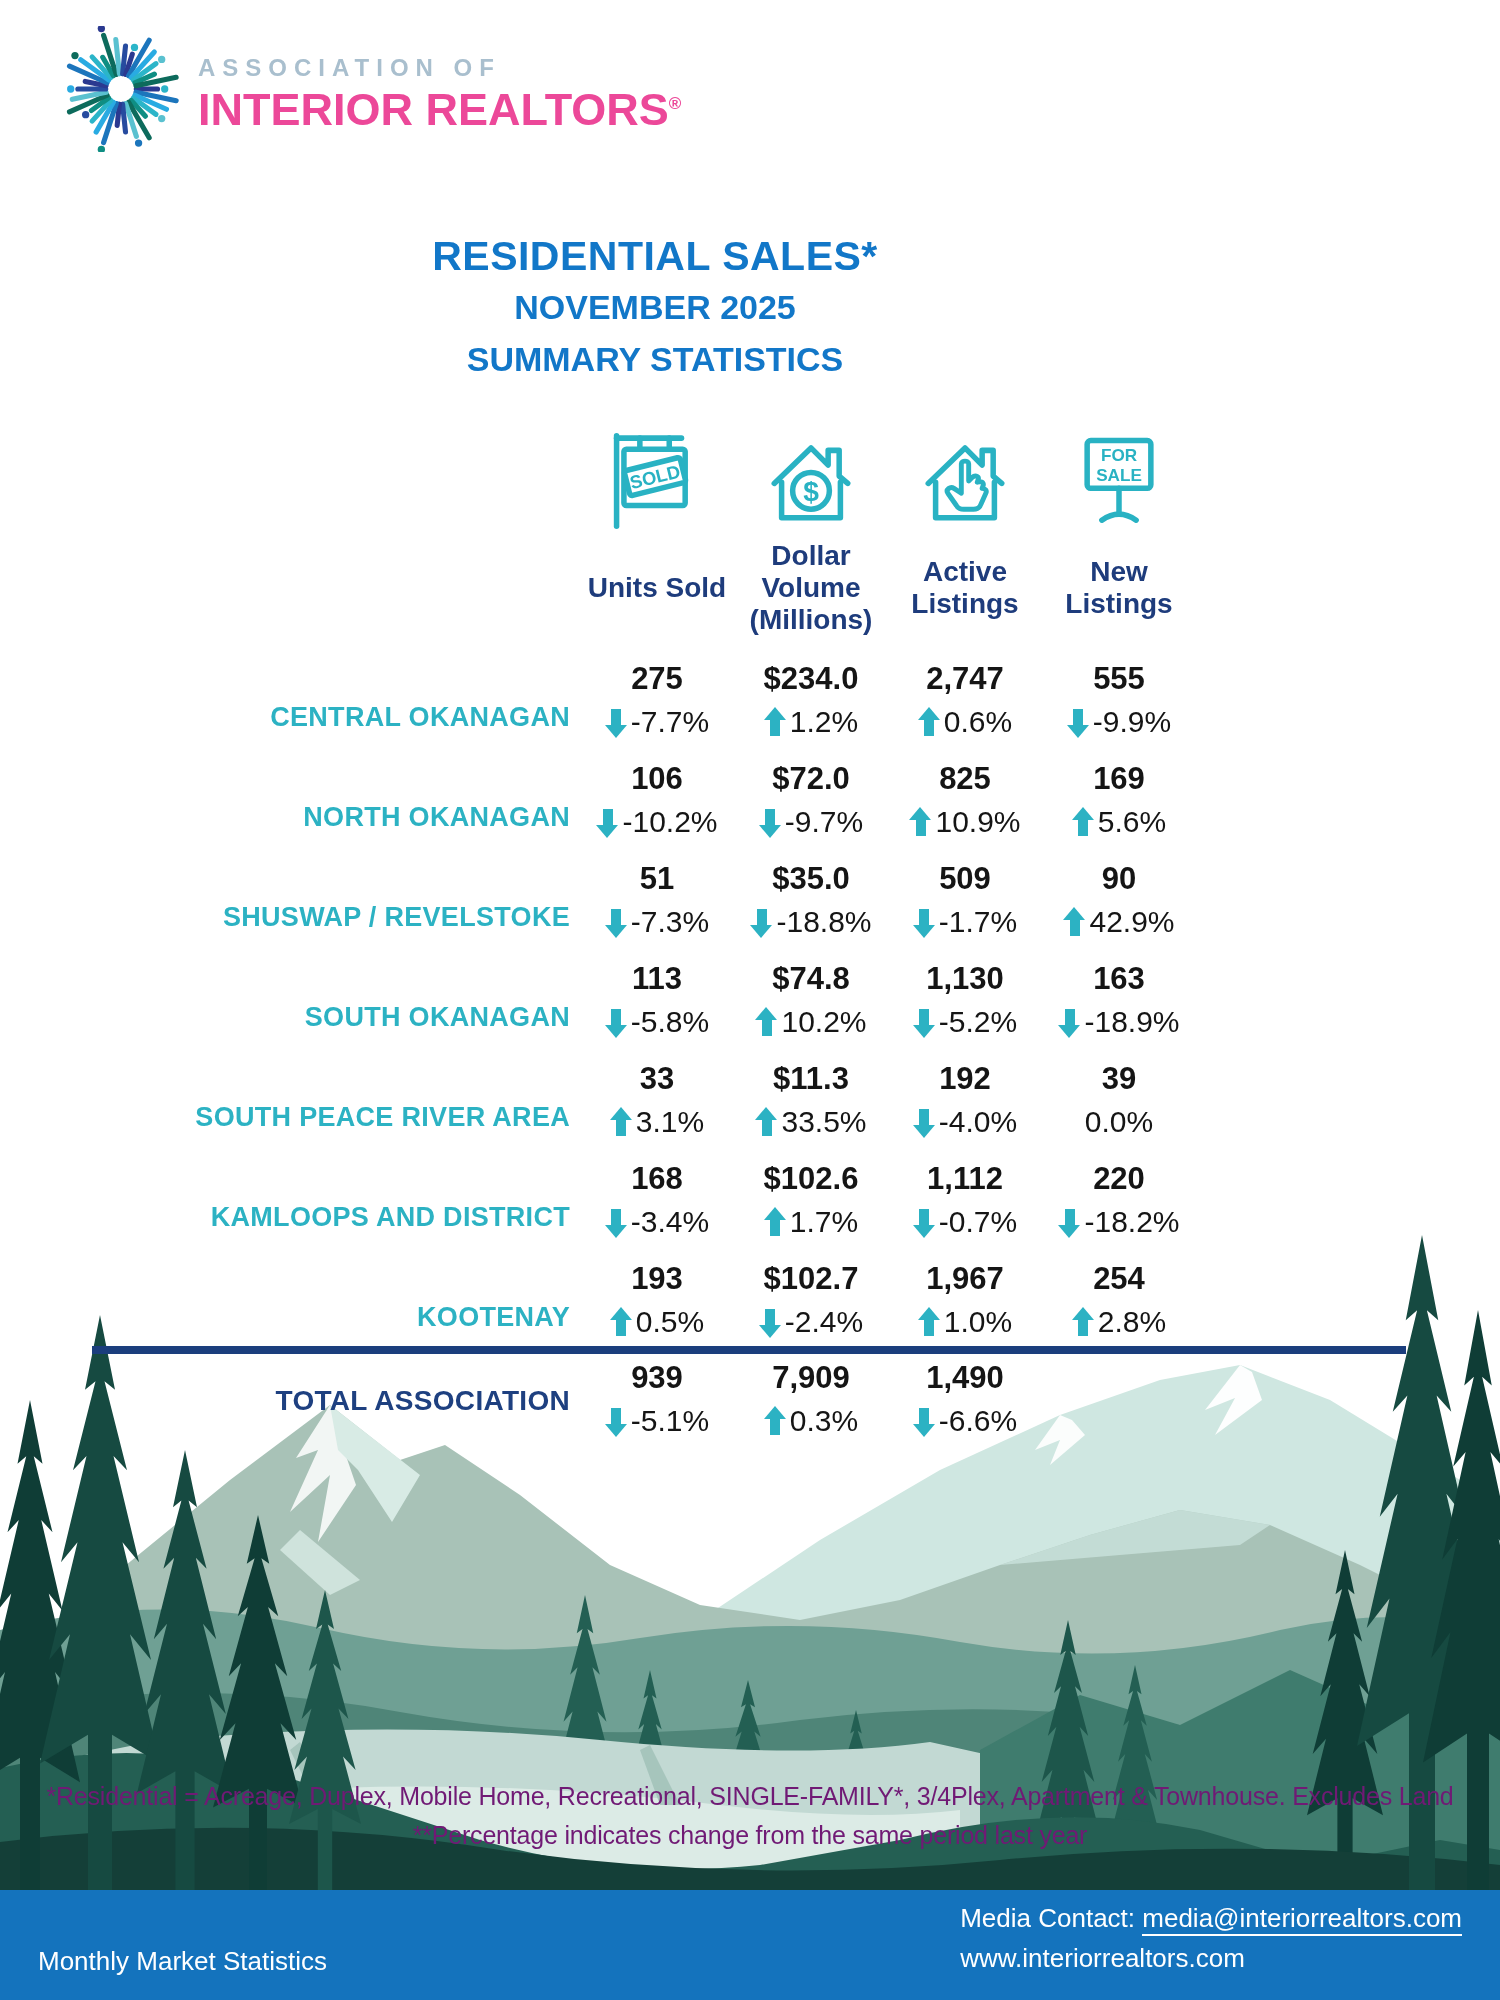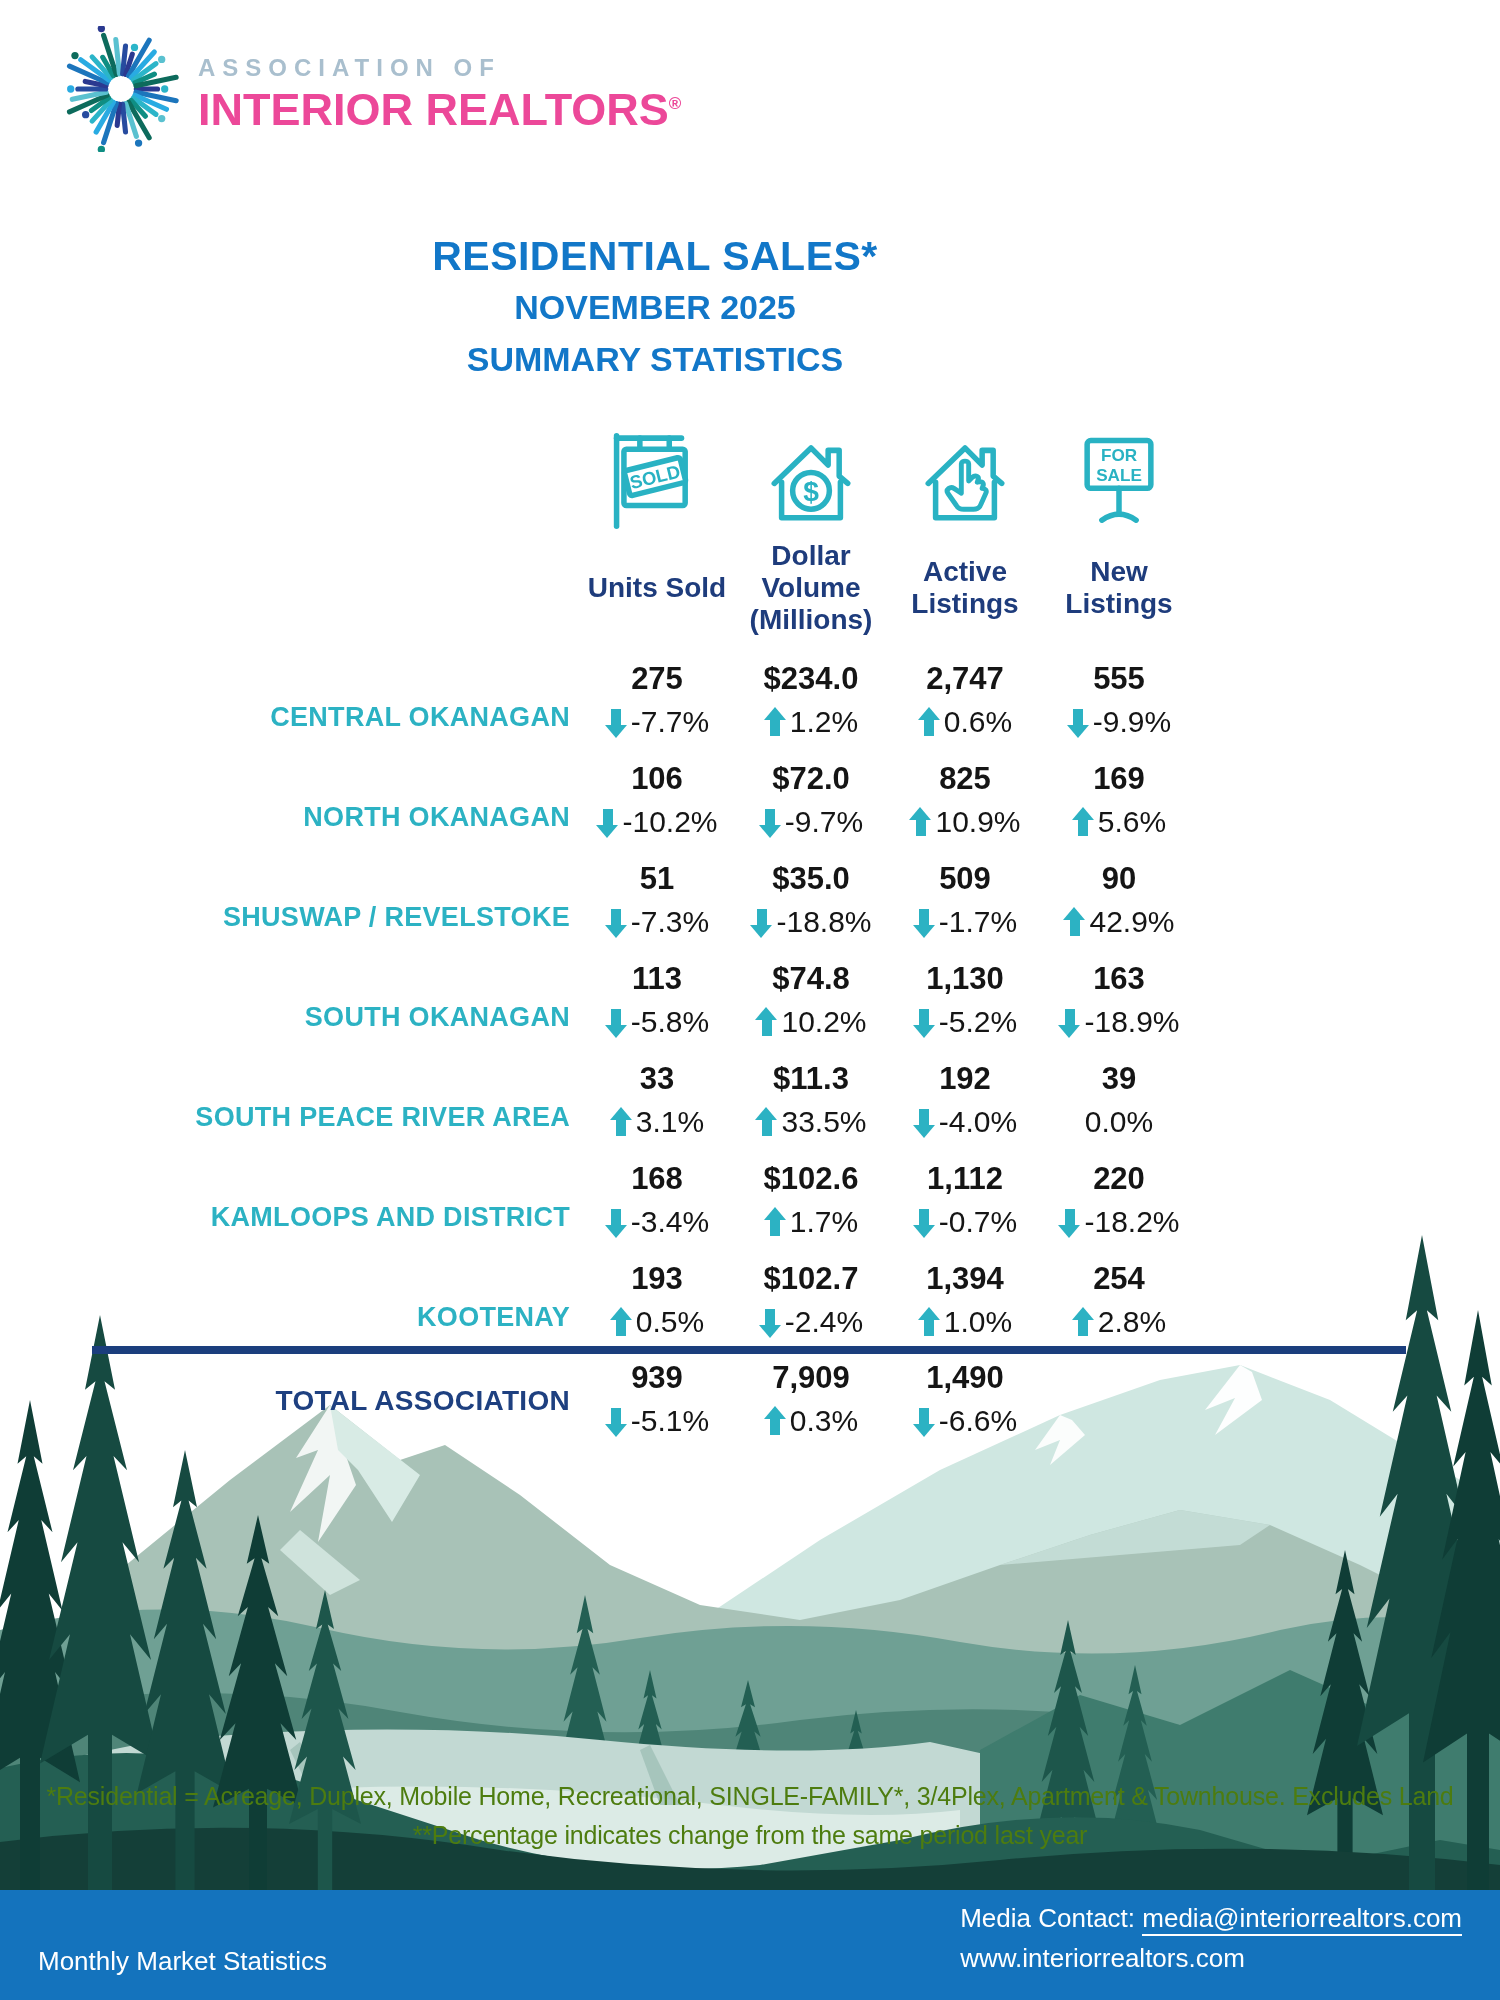--- a/index.html
+++ b/index.html
@@ -41,21 +41,21 @@
   .arrow.up::before{content:"";position:absolute;top:0;left:0;
      border-left:11.5px solid transparent;border-right:11.5px solid transparent;border-bottom:13px solid var(--teal);}
   .arrow.up::after{content:"";position:absolute;top:12px;left:6.5px;width:10px;height:17px;background:var(--teal);}
   .arrow.down::before{content:"";position:absolute;bottom:0;left:0;
      border-left:11.5px solid transparent;border-right:11.5px solid transparent;border-top:13px solid var(--teal);}
   .arrow.down::after{content:"";position:absolute;top:2px;left:6.5px;width:10px;height:17px;background:var(--teal);}
   .divider{position:absolute;left:92px;top:1346px;width:1314px;height:8px;background:#1b3e7d;z-index:4;}
   
   .landscape{position:absolute;left:0;top:1150px;width:1500px;height:740px;z-index:1;pointer-events:none;}
   
-  .fn{position:absolute;left:0;width:1500px;text-align:center;color:#4d7c0f;z-index:6;letter-spacing:-0.2px;}
+  .fn{position:absolute;left:0;width:1500px;text-align:center;color:#701a75;z-index:6;letter-spacing:-0.2px;}
   .fn1{top:1782px;font-size:25px;}
   .fn2{top:1821px;font-size:25px;}
   
   .footer{position:absolute;left:0;top:1890px;width:1500px;height:110px;background:var(--footerblue);z-index:7;color:#fff;}
   .footer-left{position:absolute;left:38px;top:36px;font-size:26px;margin-top:20px;}
   .footer-right{position:absolute;right:38px;top:8px;text-align:left;font-size:26px;line-height:40px;}
   .footer-right a{color:#fff;text-decoration:none;border-bottom:2px solid #fff;padding-bottom:1px;cursor:pointer;}
   .icon-text{font-family:"Liberation Sans",sans-serif;font-weight:bold;}
 </style>
 </head>
@@ -413,21 +413,21 @@
         </div>
       </div>
     <div class="cell">
         <div class="val">$102.7</div>
         <div class="pct">
           <span class="arrow down"></span>
           <span>-2.4%</span>
         </div>
       </div>
     <div class="cell">
-        <div class="val">1,394</div>
+        <div class="val">1,967</div>
         <div class="pct">
           <span class="arrow up"></span>
           <span>1.0%</span>
         </div>
       </div>
     <div class="cell">
         <div class="val">254</div>
         <div class="pct">
           <span class="arrow up"></span>
           <span>2.8%</span>

